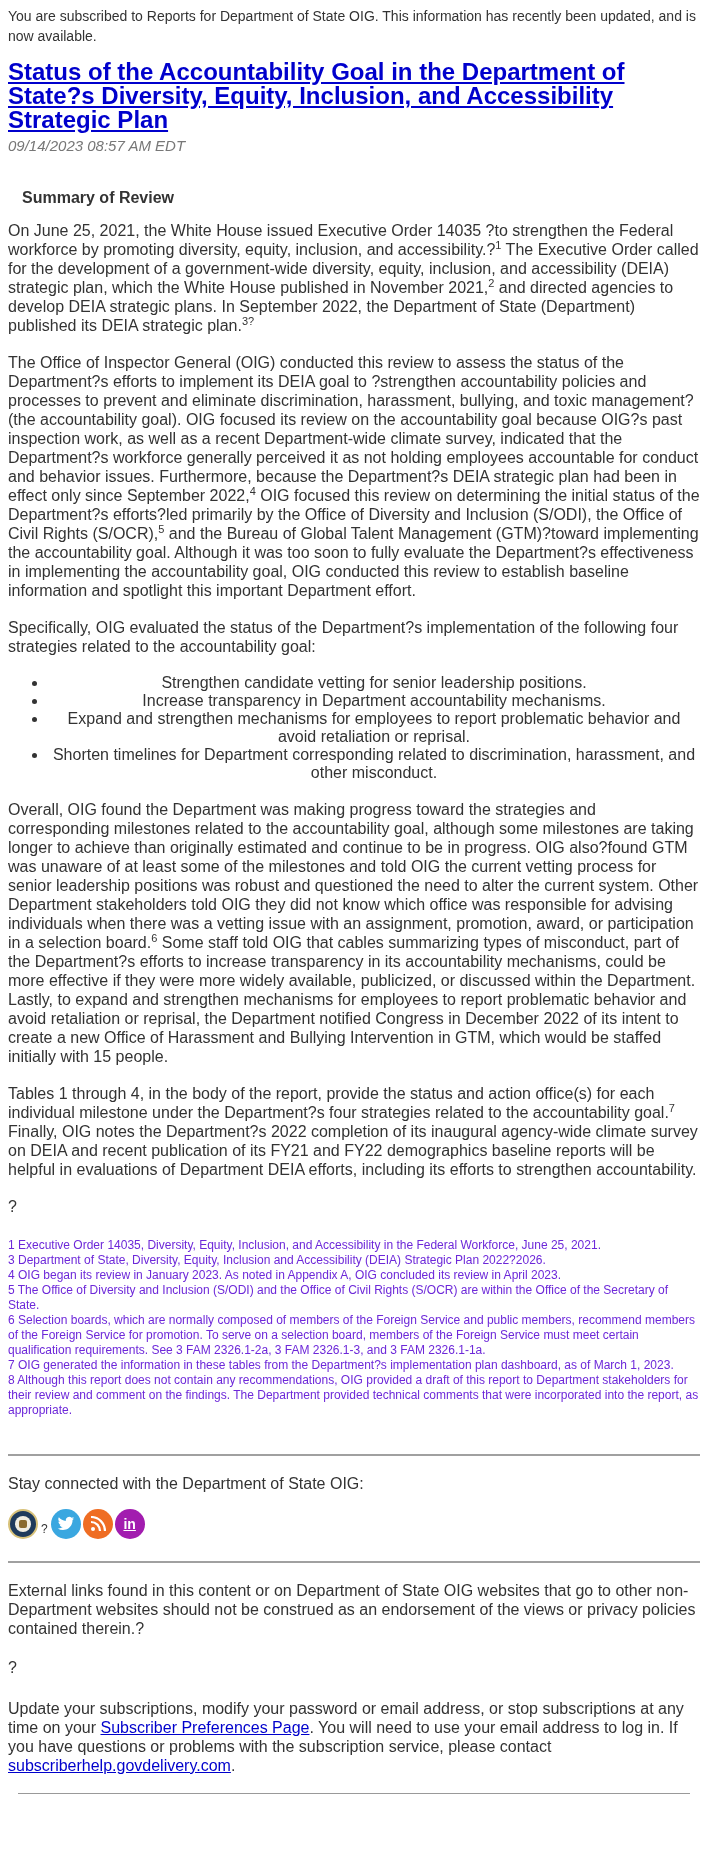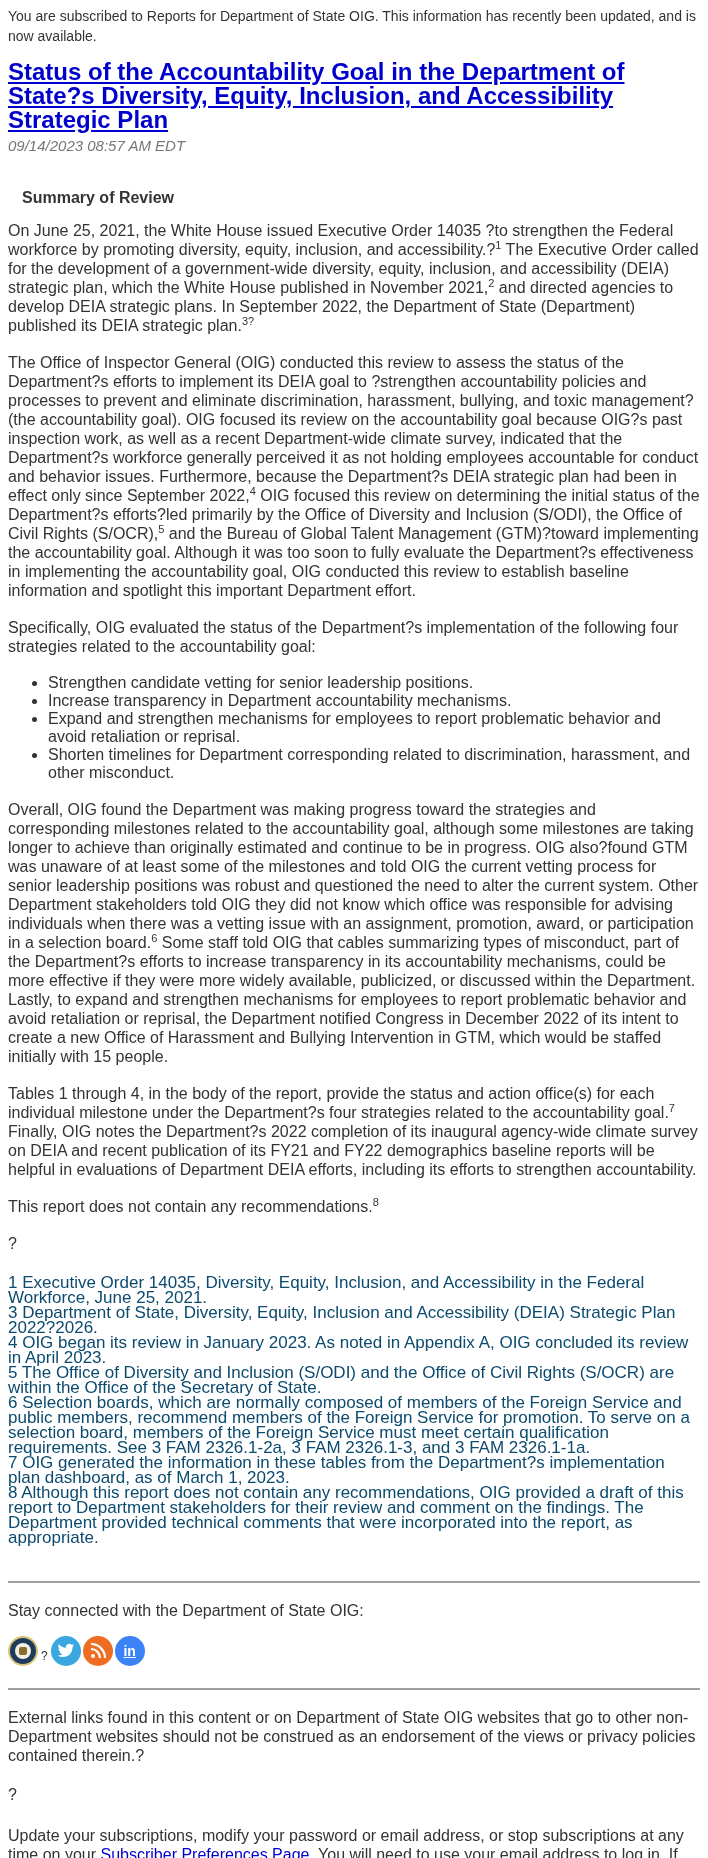--- a/index.html
+++ b/index.html
@@ -18,35 +18,35 @@
     font-weight: bold;
     font-size: 24px;
     line-height: 24px;
     text-decoration: underline;
     margin: 0 0 4px 0;
   }
   .timestamp { font-style: italic; color: #777777; font-size: 15px; margin: 0 0 34px 0; }
   .section-heading { font-weight: bold; font-size: 16px; margin: 14px; line-height: 18px; }
   p.body { margin: 0 0 18px 0; line-height: 19px; }
   sup { font-size: 11px; line-height: 0; vertical-align: super; }
-  ul.strategies { margin: 0 0 18px 0; padding-left: 40px; }
+  ul.strategies { margin: 0 0 18px 0; padding-left: 40px; text-align: center; }
   ul.strategies li { line-height: 18px; }
   .qmark { margin: 0 0 22px 0; }
-  .footnotes { font-size: 17px; line-height: 15px; color: #0c4a6e; margin: 0 0 36px 0; }
+  .footnotes { font-size: 12px; line-height: 15px; color: #6d28d9; margin: 0 0 36px 0; }
   .footnotes div { margin: 0; }
   hr.rule { border: none; border-top: 2px solid #a0a0a0; margin: 0; }
   .stay { margin: 18px 0 14px 0; }
   .social { display: flex; align-items: flex-end; gap: 2px; margin: 0 0 22px 0; height: 32px; }
   .soc { width: 30px; height: 30px; border-radius: 50%; display: flex; align-items: center; justify-content: center; color: #fff; font-weight: bold; font-size: 14px; }
   .soc.seal { background: #1f3b5c; border: 2px solid #d8c27a; width: 26px; height: 26px; }
   .soc.seal .inner { width: 16px; height: 16px; border-radius: 50%; background: #f1eee2; position: relative; }
   .soc.seal .inner::after { content: ""; position: absolute; left: 4px; top: 4px; width: 8px; height: 8px; background: #8a6b2e; border-radius: 2px; }
   .soc.twitter { background: #3aa7e0; }
   .soc.rss { background: #ef6d23; }
-  .soc.linkedin { background: #3b82f6; font-family: "Liberation Sans", sans-serif; }
+  .soc.linkedin { background: #a21caf; font-family: "Liberation Sans", sans-serif; }
   .sep-q { font-size: 12px; color: #333; margin: 0 1px; align-self: flex-end; }
   .external { margin: 18px 0 20px 0; line-height: 19px; }
   .update { margin: 0 0 18px 0; line-height: 19px; }
   a.inline { color: #0000cc; text-decoration: underline; }
   .footer-rule { border: none; border-top: 1px solid #999; margin: 0 10px 0 10px; }
 </style>
 </head>
 <body>
 
 <div class="wrap">
@@ -66,21 +66,20 @@
     <li>Strengthen candidate vetting for senior leadership positions.</li>
     <li>Increase transparency in Department accountability mechanisms.</li>
     <li>Expand and strengthen mechanisms for employees to report problematic behavior and avoid retaliation or reprisal.</li>
     <li>Shorten timelines for Department corresponding related to discrimination, harassment, and other misconduct.</li>
   </ul>
 
   <p class="body"><span>Overall, OIG found the Department was making progress toward the strategies and corresponding milestones related to the accountability goal, although some milestones are taking longer to achieve than originally estimated and continue to be in progress. OIG also?found GTM was unaware of at least some of the milestones and told OIG the current vetting process for senior leadership positions was robust and questioned the need to alter the current system. Other Department stakeholders told OIG they did not know which office was responsible for advising individuals when there was a vetting issue with an assignment, promotion, award, or participation in a selection board.</span><sup>6</sup><span> Some staff told OIG that cables summarizing types of misconduct, part of the Department?s efforts to increase transparency in its accountability mechanisms, could be more effective if they were more widely available, publicized, or discussed within the Department. Lastly, to expand and strengthen mechanisms for employees to report problematic behavior and avoid retaliation or reprisal, the Department notified Congress in December 2022 of its intent to create a new Office of Harassment and Bullying Intervention in GTM, which would be staffed initially with 15 people.</span></p>
 
   <p class="body"><span>Tables 1 through 4, in the body of the report, provide the status and action office(s) for each individual milestone under the Department?s four strategies related to the accountability goal.</span><sup>7</sup><span> Finally, OIG notes the Department?s 2022 completion of its inaugural agency-wide climate survey on DEIA and recent publication of its FY21 and FY22 demographics baseline reports will be helpful in evaluations of Department DEIA efforts, including its efforts to strengthen accountability.</span></p>
 
-  <p class="body"><span>This report does not contain any recommendations.</span><sup>8</sup></p>
 
   <div class="qmark">?</div>
 
   <div class="footnotes">
     <div>1 Executive Order 14035, Diversity, Equity, Inclusion, and Accessibility in the Federal Workforce, June 25, 2021.</div>
     <div>3 Department of State, Diversity, Equity, Inclusion and Accessibility (DEIA) Strategic Plan 2022?2026.</div>
     <div>4 OIG began its review in January 2023. As noted in Appendix A, OIG concluded its review in April 2023.</div>
     <div>5 The Office of Diversity and Inclusion (S/ODI) and the Office of Civil Rights (S/OCR) are within the Office of the Secretary of State.</div>
     <div>6 Selection boards, which are normally composed of members of the Foreign Service and public members, recommend members of the Foreign Service for promotion. To serve on a selection board, members of the Foreign Service must meet certain qualification requirements. See 3 FAM 2326.1-2a, 3 FAM 2326.1-3, and 3 FAM 2326.1-1a.</div>
     <div>7 OIG generated the information in these tables from the Department?s implementation plan dashboard, as of March 1, 2023.</div>

